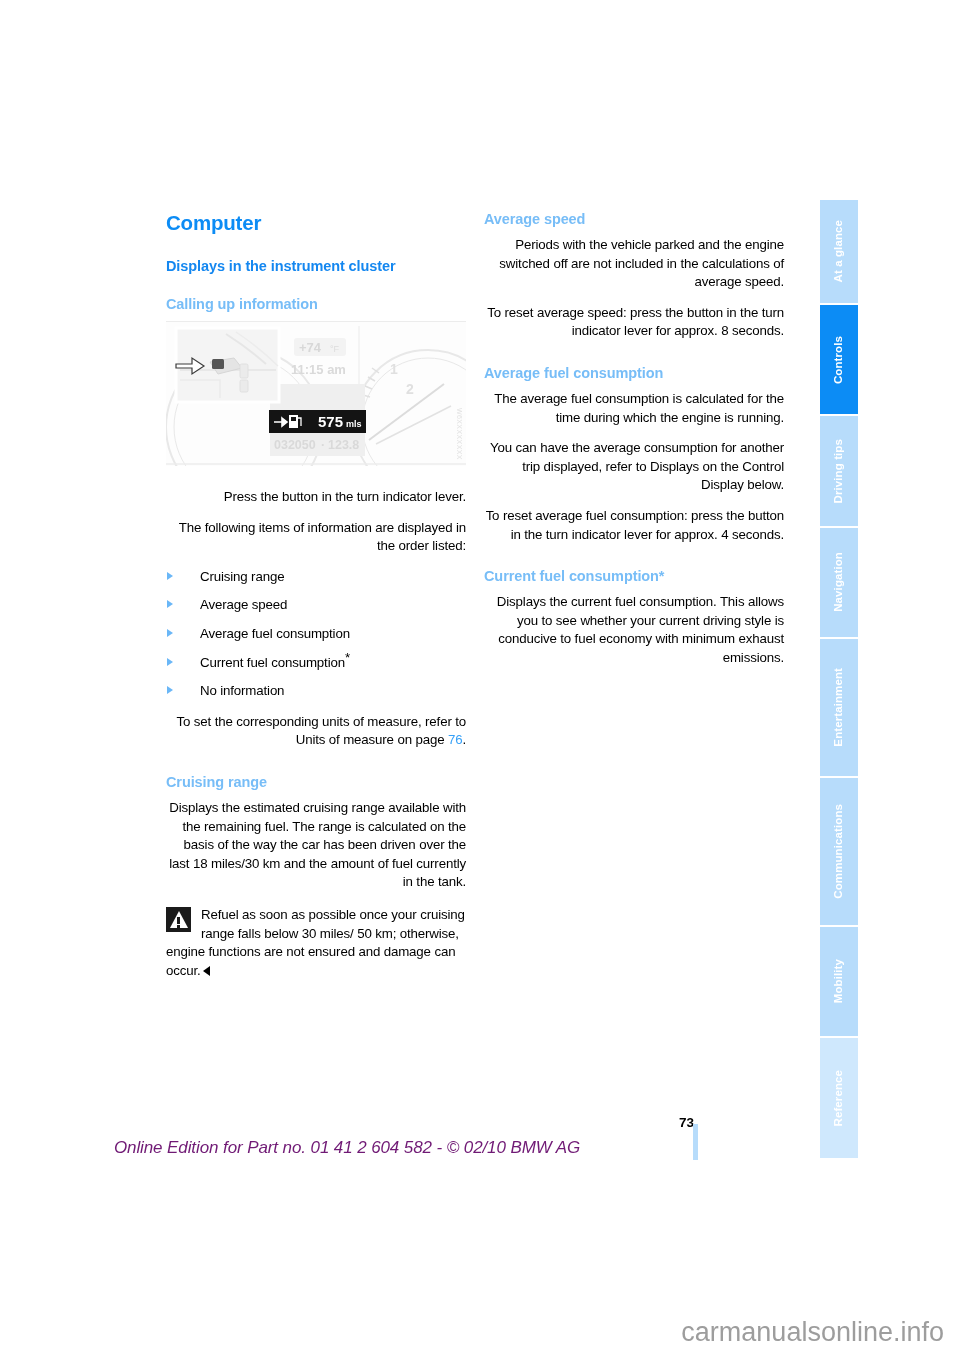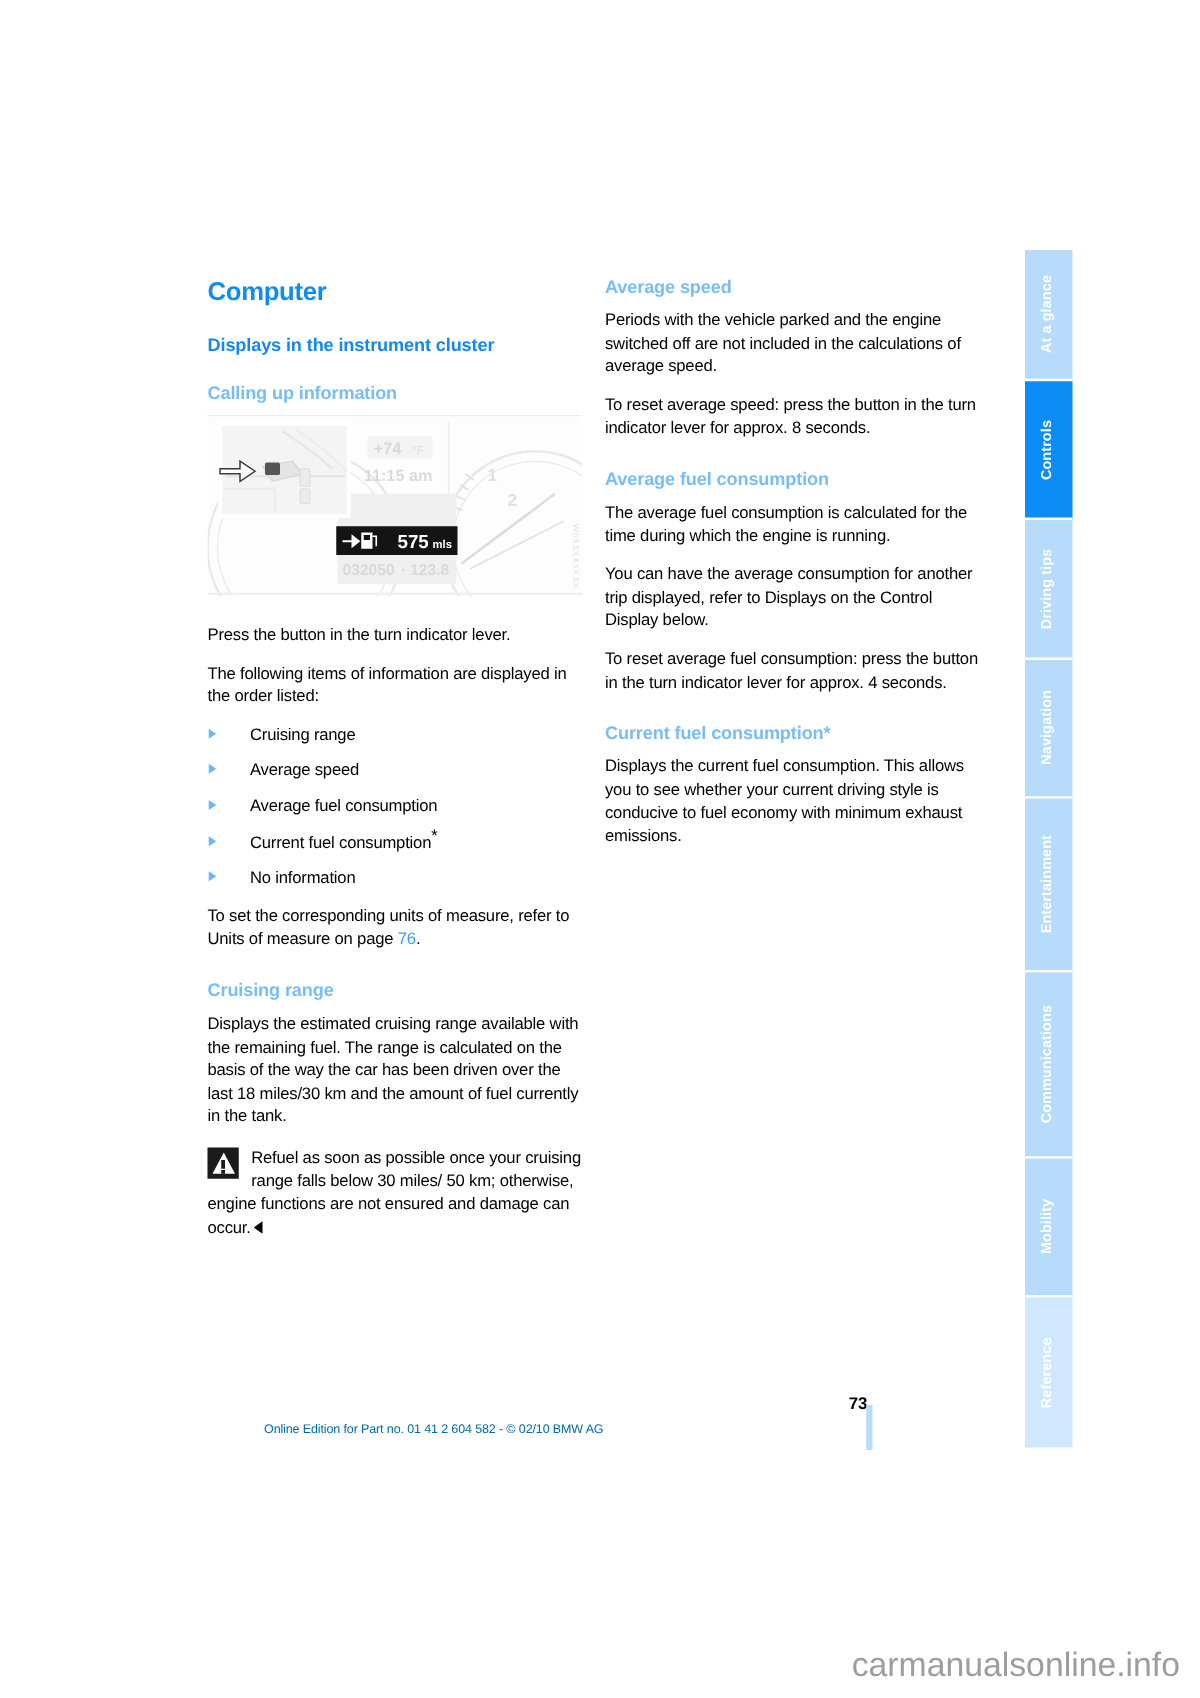--- a/index.html
+++ b/index.html
@@ -56,21 +56,21 @@
   }
   .tab.reference {
     background: #cfe8fd;
     border-bottom: none;
   }
 
   
   .col {
     position: absolute;
     width: 300px;
-    top: 222px;
+    top: 211px;
   }
   .col-left  { left: 166px; }
   .col-right { left: 484px; }
 
   h1.title {
     font-size: 20.5px;
     font-weight: bold;
     color: #0c8cf5;
     margin: 0 0 23px 0;
     letter-spacing: -0.2px;
@@ -91,20 +91,21 @@
   }
   h3.sec.tight { margin-top: 0; }
   h3.sec.spaced { margin-top: 24px; }
 
   p {
     font-size: 13.3px;
     line-height: 18.6px;
     color: #000000;
     margin: 0 0 12px 0;
     letter-spacing: -0.15px;
+    text-align: right;
   }
   p.last { margin-bottom: 0; }
   a.pref {
     color: #36a0f7;
     text-decoration: none;
   }
 
   
   ul.blist {
     list-style: none;
@@ -209,23 +210,24 @@
     text-align: right;
     font-size: 13.5px;
     font-weight: bold;
     color: #000;
   }
   .footer {
     position: absolute;
     left: 0; top: 1138px;
     width: 694px;
     text-align: center;
-    font-size: 10px;
-    color: #0369a1;
+    font-size: 17px;
+    color: #701a75;
     letter-spacing: -0.1px;
+    font-style: italic;
   }
   .footmark {
     position: absolute;
     left: 693px;
     top: 1124px;
     width: 5px;
     height: 36px;
     background: #b7dcfb;
   }
 

